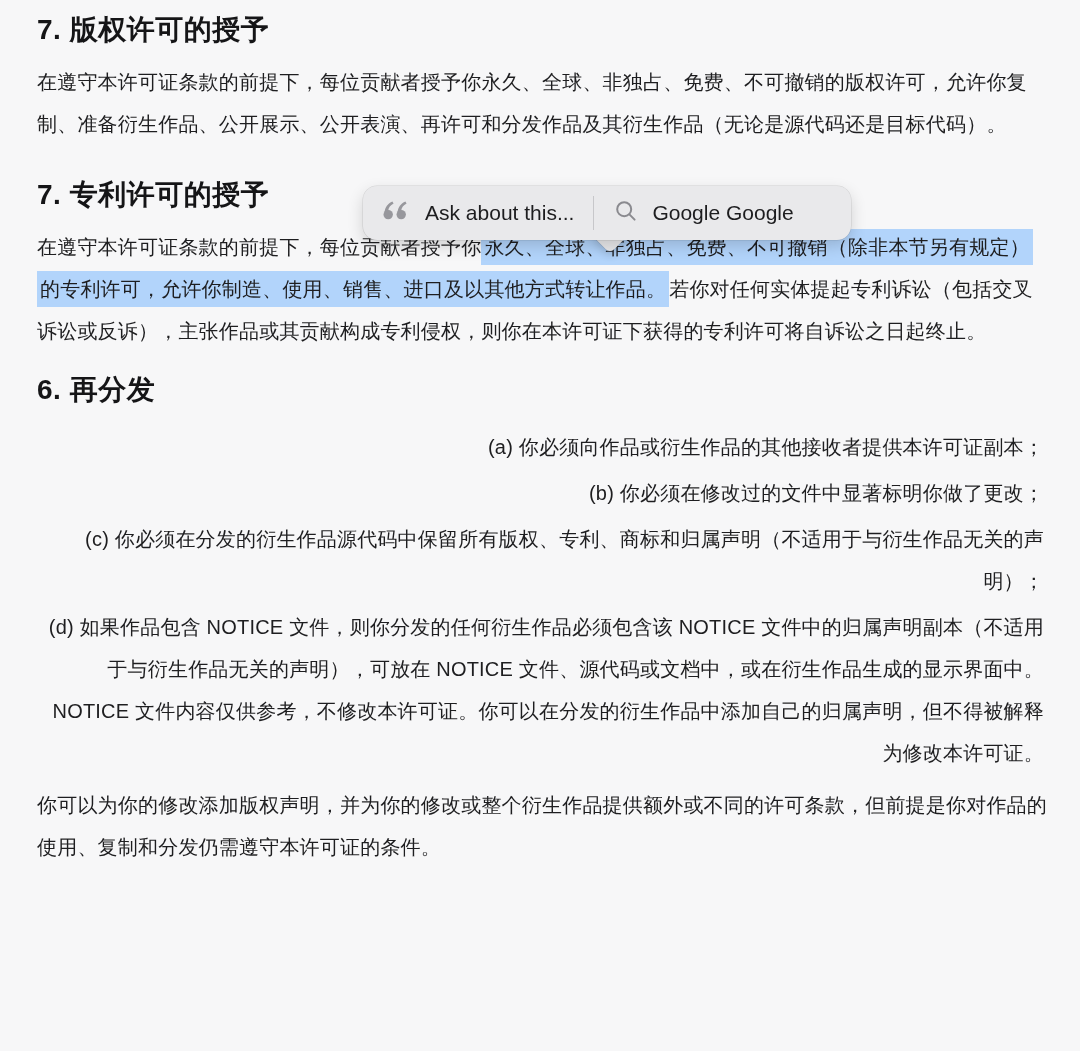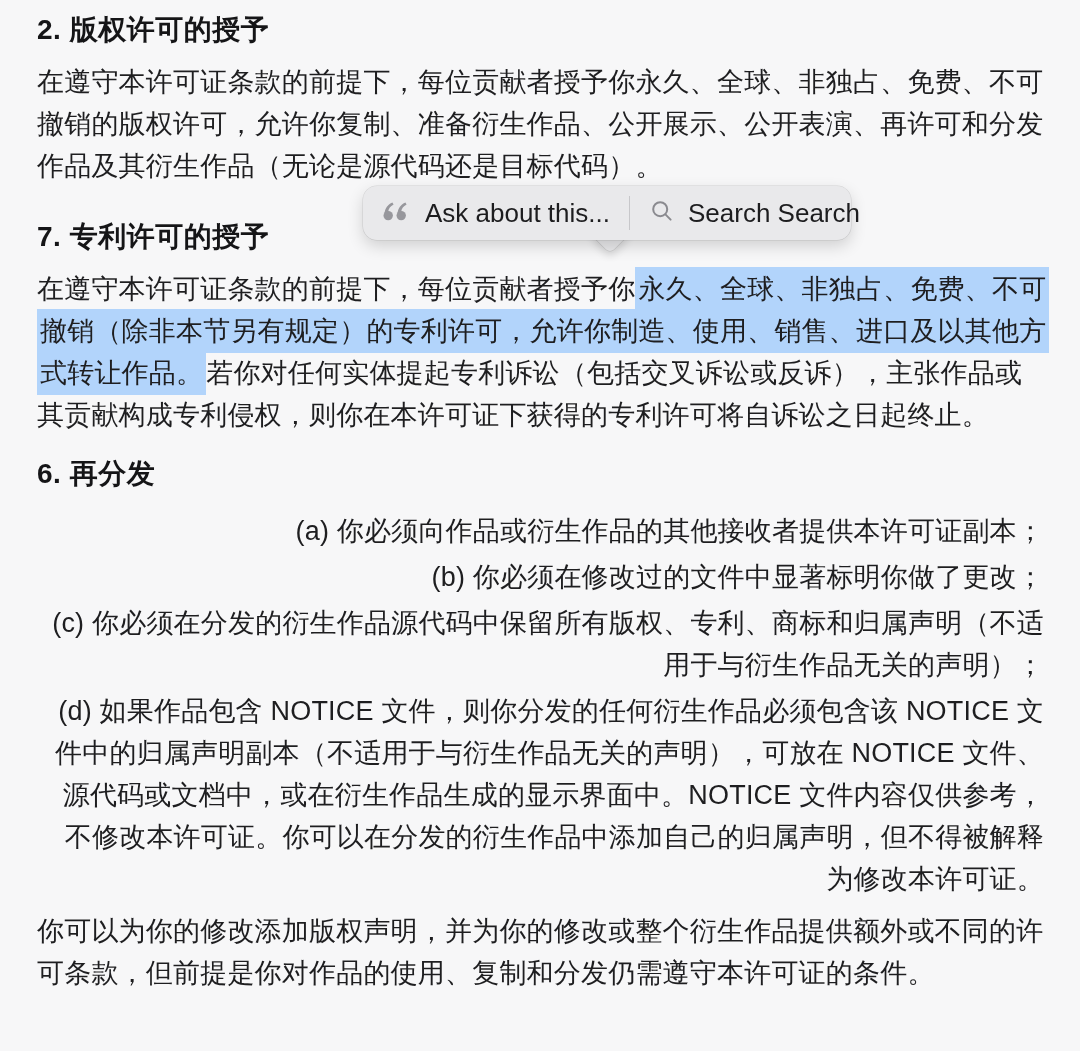--- a/index.html
+++ b/index.html
@@ -22,21 +22,21 @@
     font-size:28px;
     line-height:36px;
     font-weight:700;
     color:#151517;
     margin:0 0 13px 0;
     letter-spacing:.5px;
   }
   h2.sec3{margin-top:32px;}
   h2.sec4{margin-top:20px;}
   .para{
-    font-size:27px;
+    font-size:20px;
     line-height:42px;
     margin:0;
     max-width:1011px;
     letter-spacing:.2px;
   }
   .cond-block{margin-top:18px;}
   .cond{margin:4px;text-align:right;}
   .closing{margin-top:10px;}
   mark.sel{
     background:#b2d4fb;
@@ -72,41 +72,41 @@
     box-shadow:0 0 0 .5px rgba(0,0,0,.12), 0 6px 16px rgba(0,0,0,.16);
     display:flex;
     align-items:center;
     padding:0 24px 0 20px;
     z-index:2;
   }
   .pbtn{
     appearance:none;border:none;background:transparent;
     display:flex;align-items:center;
     font-family:inherit;
-    font-size:26px;color:#1d1d1f;
+    font-size:21px;color:#1d1d1f;
     padding:0;cursor:pointer;
     white-space:nowrap;
   }
   .pbtn .ic{flex:0 0 auto;display:block;}
   .pbtn .lbl{display:block;}
   .quote-wrap{margin-right:16px;}
   .mag-wrap{margin-right:15px;}
   .pdiv{
     width:1px;height:34px;
     background:#c7c7ca;
     margin:0 21px 0 19px;
     flex:0 0 auto;
   }
 </style>
 </head>
 <body>
 
 <div class="page">
 
-  <h2>2. 版权许可的授予</h2>
+  <h2>7. 版权许可的授予</h2>
   <p class="para">在遵守本许可证条款的前提下，每位贡献者授予你永久、全球、非独占、免费、不可撤销的版权许可，允许你复制、准备衍生作品、公开展示、公开表演、再许可和分发作品及其衍生作品（无论是源代码还是目标代码）。</p>
 
   <h2 class="sec3">7. 专利许可的授予</h2>
   <p class="para"><span>在遵守本许可证条款的前提下，每位贡献者授予你</span><mark class="sel">永久、全球、非独占、免费、不可撤销（除非本节另有规定）的专利许可，允许你制造、使用、销售、进口及以其他方式转让作品。</mark><span>若你对任何实体提起专利诉讼（包括交叉诉讼或反诉），主张作品或其贡献构成专利侵权，则你在本许可证下获得的专利许可将自诉讼之日起终止。</span></p>
 
   <h2 class="sec4">6. 再分发</h2>
 
   <div class="cond-block">
     <p class="para cond">(a) 你必须向作品或衍生作品的其他接收者提供本许可证副本；</p>
     <p class="para cond">(b) 你必须在修改过的文件中显著标明你做了更改；</p>
@@ -137,17 +137,17 @@
 
     <div class="pdiv"></div>
 
     <button class="pbtn">
       <span class="ic mag-wrap">
         <svg width="22" height="22" viewBox="0 0 22 22" aria-hidden="true">
           <circle cx="9.2" cy="9.2" r="7" fill="none" stroke="#8a8a8f" stroke-width="2"></circle>
           <line x1="14.4" y1="14.4" x2="19.6" y2="19.6" stroke="#8a8a8f" stroke-width="2" stroke-linecap="round"></line>
         </svg>
       </span>
-      <span class="lbl">Search Search</span>
+      <span class="lbl">Google Google</span>
     </button>
 
   </div>
 </div>
 
 </body></html>

